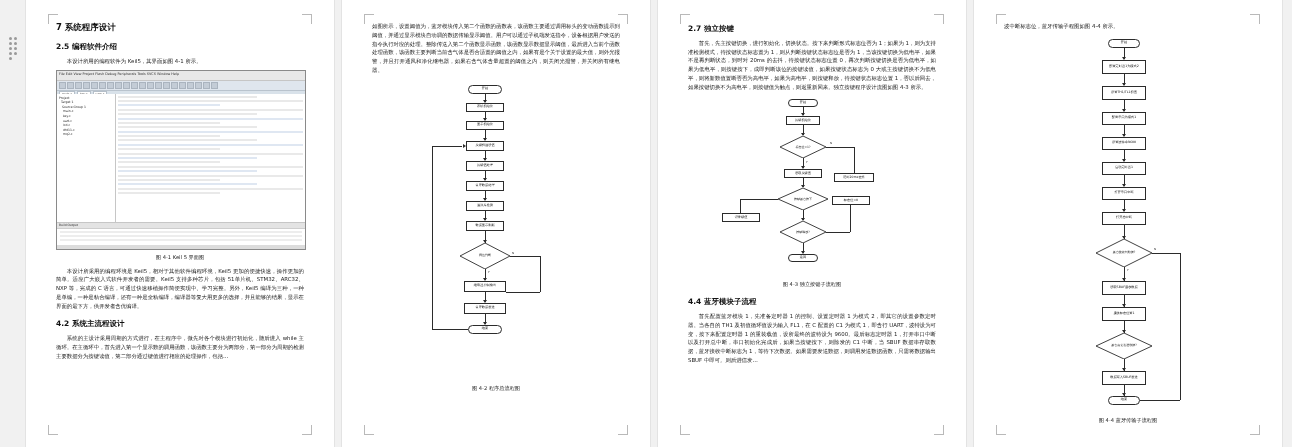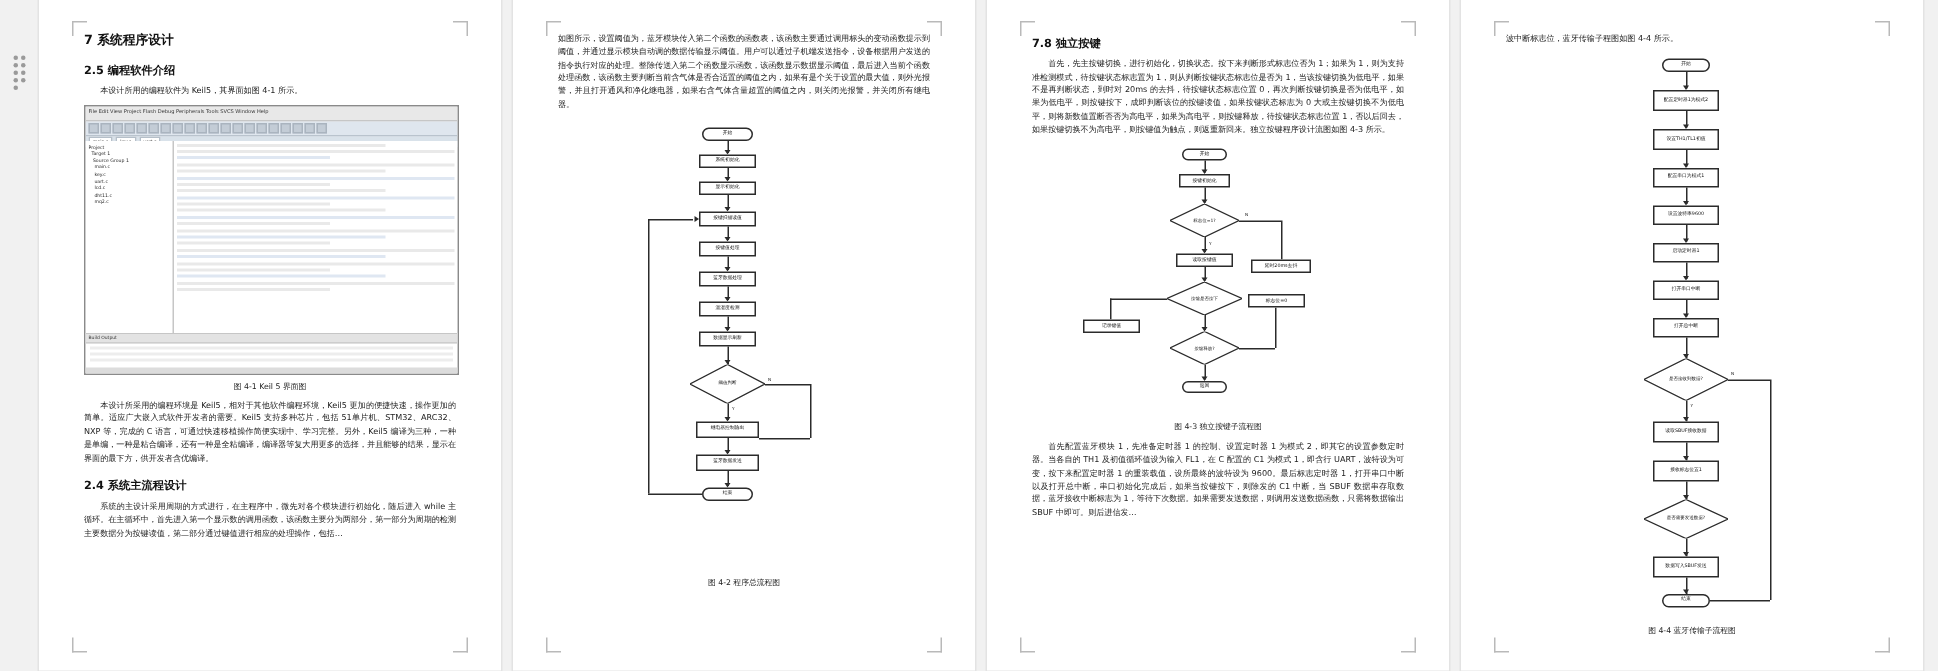--- a/index.html
+++ b/index.html
@@ -175,21 +175,21 @@
             <div class="ch">Build Output</div>
             <div class="cl"></div>
               <div class="cl"></div>
               <div class="cl"></div>
             <div class="status"></div>
           </div>
         </div>
 
         <div class="cap">图 4-1 Keil 5 界面图</div>
         <div class="p">本设计所采用的编程环境是 Keil5，相对于其他软件编程环境，Keil5 更加的便捷快速，操作更加的简单。适应广大嵌入式软件开发者的需要。Keil5 支持多种芯片，包括 51单片机、STM32、ARC32、NXP 等，完成的 C 语言，可通过快速移植操作简便实现中、学习完整。另外，Keil5 编译为三种，一种是单编，一种是粘合编译，还有一种是全粘编译，编译器等复大用更多的选择，并且能够的结果，显示在界面的最下方，供开发者含优编译。</div>
-        <div class="h3">2.4 系统主流程设计</div>
+        <div class="h3">4.2 系统主流程设计</div>
         <div class="p">系统的主设计采用周期的方式进行，在主程序中，微先对各个模块进行初始化，随后进入 while 主循环。在主循环中，首先进入第一个显示数的调用函数，该函数主要分为两部分，第一部分为周期的检测主要数据分为按键读值，第二部分通过键值进行相应的处理操作，包括…</div>
       </div>
     </div>
 
     <div class="page">
       <div class="cm tl"></div>
       <div class="cm tr"></div>
       <div class="cm bl"></div>
       <div class="cm br"></div>
 
@@ -264,21 +264,21 @@
       </div>
     </div>
 
     <div class="page">
       <div class="cm tl"></div>
       <div class="cm tr"></div>
       <div class="cm bl"></div>
       <div class="cm br"></div>
 
       <div class="body">
-        <div class="h3" style="margin-top:2px;">7.8 独立按键</div>
+        <div class="h3" style="margin-top:2px;">2.7 独立按键</div>
         <div class="p">首先，先主按键切换，进行初始化，切换状态。按下来判断形式标志位否为 1；如果为 1，则为支持准检测模式，待按键状态标志置为 1，则从判断按键状态标志位是否为 1，当该按键切换为低电平，如果不是再判断状态，到时对 20ms 的去抖，待按键状态标志位置 0，再次判断按键切换是否为低电平，如果为低电平，则按键按下，成即判断该位的按键读值，如果按键状态标志为 0 大或主按键切换不为低电平，则将新数值置断否否为高电平，如果为高电平，则按键释放，待按键状态标志位置 1，否以后回去，如果按键切换不为高电平，则按键值为触点，则返重新回来。独立按键程序设计流图如图 4-3 所示。</div>
 
         <div class="flow" style="height:180px;margin-top:6px;">
           <div class="node term" style="left:100px;top:2px;width:30px;height:8px;">开始</div>
           <div class="lnv ln" style="left:115px;top:10px;height:8px;"></div>
           <div class="arw" style="left:113px;top:16px;"></div>
 
           <div class="node" style="left:98px;top:19px;width:34px;height:9px;">按键初始化</div>
           <div class="lnv ln" style="left:115px;top:28px;height:10px;"></div>
           <div class="arw" style="left:113px;top:36px;"></div>
@@ -327,20 +327,21 @@
           <div class="lnv ln" style="left:115px;top:146px;height:10px;"></div>
           <div class="arw" style="left:113px;top:154px;"></div>
           <div class="node term" style="left:100px;top:157px;width:30px;height:8px;">返回</div>
 
           <div class="ylab" style="left:142px;top:44px;">N</div>
           <div class="ylab" style="left:118px;top:63px;">Y</div>
         </div>
 
         <div class="cap">图 4-3 独立按键子流程图</div>
 
+        <div class="h3">4.4 蓝牙模块子流程</div>
         <div class="p">首先配置蓝牙模块 1，先准备定时器 1 的控制、设置定时器 1 为模式 2，即其它的设置参数定时器。当各自的 TH1 及初值循环值设为输入 FL1，在 C 配置的 C1 为模式 1，即含行 UART，波特设为可变，按下来配置定时器 1 的重装载值，设所最终的波特设为 9600。最后标志定时器 1，打开串口中断以及打开总中断，串口初始化完成后，如果当按键按下，则除发的 C1 中断，当 SBUF 数据串存取数据，蓝牙接收中断标志为 1，等待下次数据。如果需要发送数据，则调用发送数据函数，只需将数据输出 SBUF 中即可。则后进信发…</div>
       </div>
     </div>
 
     <div class="page">
       <div class="cm tl"></div>
       <div class="cm tr"></div>
       <div class="cm bl"></div>
       <div class="cm br"></div>
 

